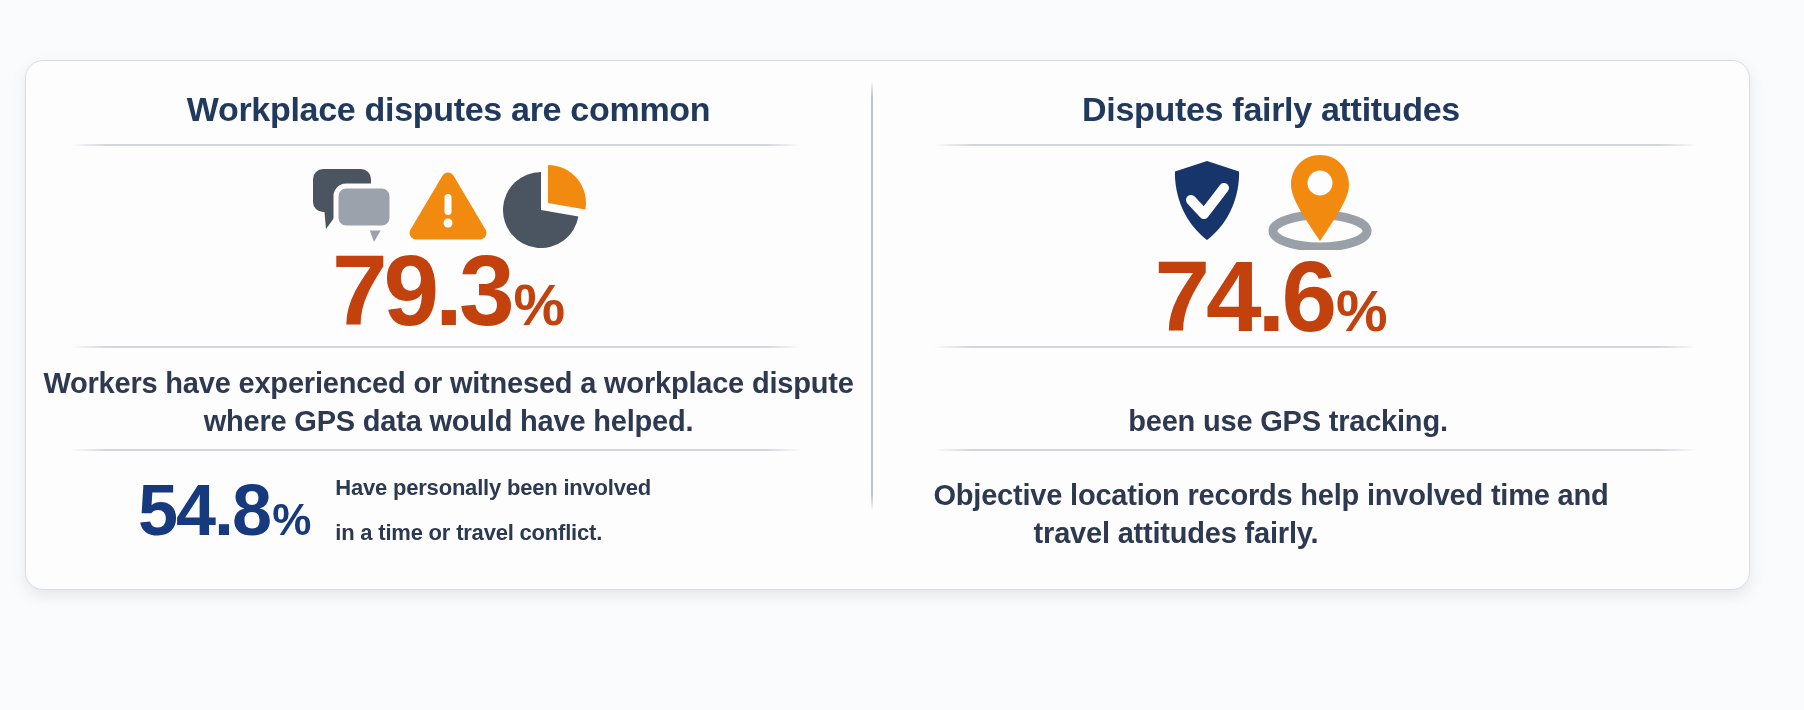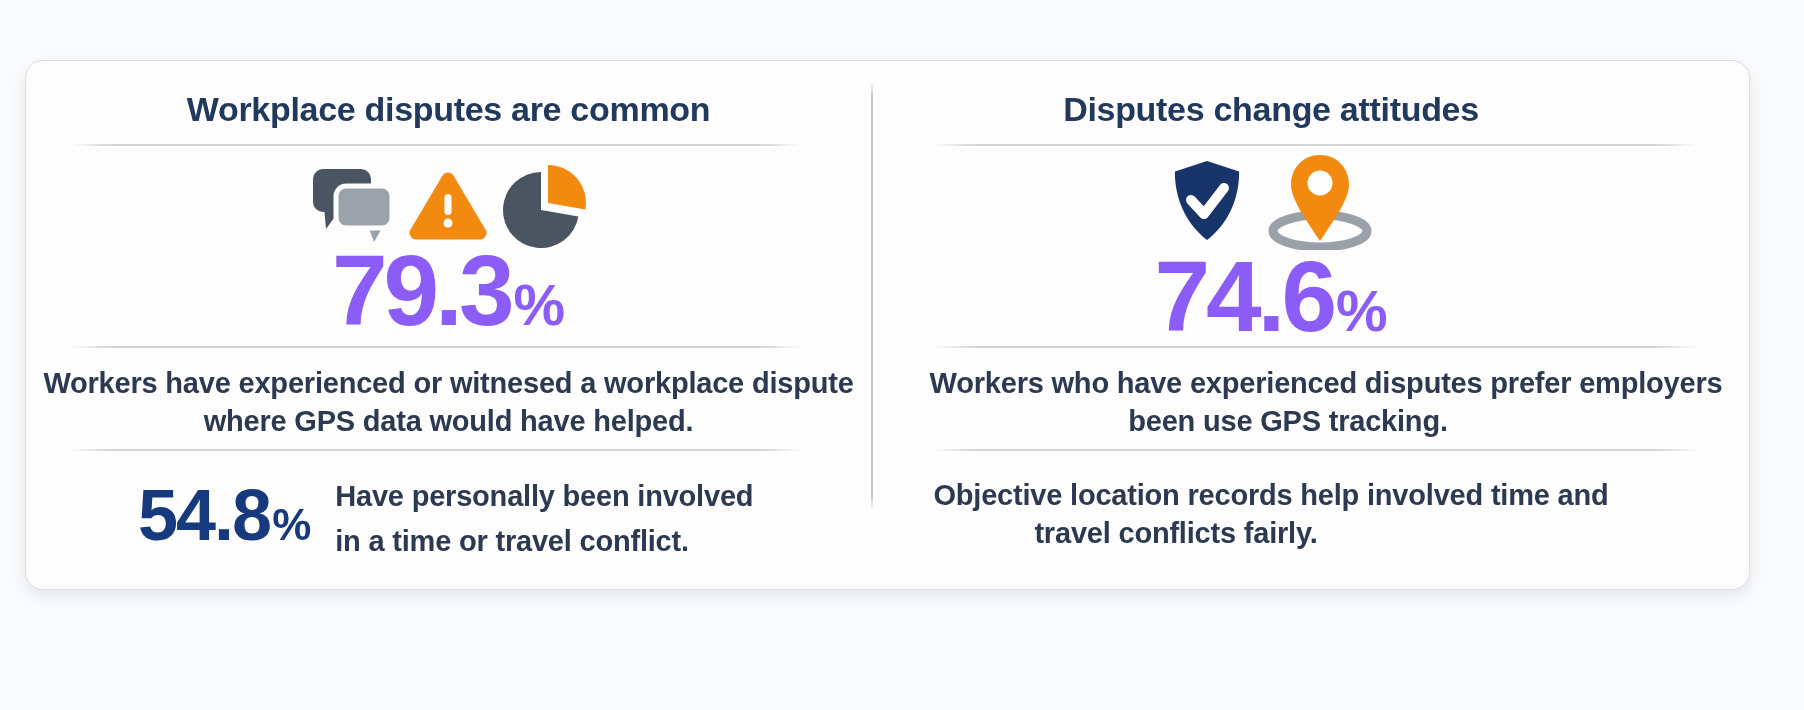--- a/index.html
+++ b/index.html
@@ -57,21 +57,21 @@
     gap: 13px;
     height: 96px;
   }
   .panel-right .icons-row { right: 80px; gap: 20px; top: 92px; }
   .icons-row svg { display: block; }
 
   .big-stat {
     position: absolute; left: 0; right: 0;
     text-align: center;
     font-weight: 700;
-    color: #8b5cf6;
+    color: #c2410c;
     font-size: 100px;
     letter-spacing: -4px;
     line-height: 1;
     white-space: nowrap;
   }
   .panel-left  .big-stat { top: 179px; }
   .panel-right .big-stat { top: 185px; right: 80px; }
   .big-stat .pct {
     font-size: 58px;
     letter-spacing: 0;
@@ -96,22 +96,22 @@
   }
   .substat-num {
     font-size: 72px; font-weight: 700;
     color: #17397d;
     letter-spacing: -2px;
     line-height: 1;
     white-space: nowrap;
   }
   .substat-num .pct2 { font-size: 44px; letter-spacing: 0; margin-left: 2px; }
   .substat-text {
-    margin-left: 24px; margin-top: 9px;
-    font-size: 29px; font-weight: 600;
+    margin-left: 24px; 
+    font-size: 22px; font-weight: 600;
     color: #2c3950;
     line-height: 45px;
     letter-spacing: -0.2px;
     text-align: left;
   }
 
   .note {
     position: absolute; top: 415px; left: 0; right: 80px;
     text-align: center;
     font-size: 29px; font-weight: 600;
@@ -165,46 +165,46 @@
         <div class="substat-text">
           <span>Have personally been involved</span><br>
           <span>in a time or travel conflict.</span>
         </div>
       </div>
     </section>
 
     <div class="v-divider"></div>
 
     <section class="panel panel-right">
-      <h2 class="panel-title">Disputes change attitudes</h2>
+      <h2 class="panel-title">Disputes fairly attitudes</h2>
       <div class="h-divider hd1"></div>
 
       <div class="icons-row">
         <svg width="78" height="86" viewBox="0 0 78 86">
           <path d="M39,3 L71,13.5 C71,13.5 74,55 39,82 C4,55 7,13.5 7,13.5 Z" fill="#17356b"></path>
           <polyline points="23,42 36,56 56,30" fill="none" stroke="#ffffff" stroke-width="10" stroke-linecap="round" stroke-linejoin="round"></polyline>
         </svg>
         <svg width="108" height="98" viewBox="0 0 108 98">
           <ellipse cx="54" cy="79" rx="47" ry="16" fill="none" stroke="#9aa0a8" stroke-width="9"></ellipse>
           <path d="M54,3 C37,3 25,16 25,33 C25,47 40,68 54,89 C68,68 83,47 83,33 C83,16 71,3 54,3 Z" fill="#f28a10"></path>
           <circle cx="54" cy="31" r="12.5" fill="#fdfdfe"></circle>
         </svg>
       </div>
 
       <div class="big-stat"><span>74.6</span><span class="pct">%</span></div>
 
       <div class="h-divider hd2"></div>
 
       <p class="desc">
-        <span class="nudge-r55">Workers who have experienced disputes prefer employers</span><br>
+        <br>
         <span class="nudge-r17">been use GPS tracking.</span>
       </p>
 
       <div class="h-divider hd3"></div>
 
       <p class="note">
         <span>Objective location records help involved time and</span><br>
-        <span class="nudge-l95">travel conflicts fairly.</span>
+        <span class="nudge-l95">travel attitudes fairly.</span>
       </p>
     </section>
 
   </div>
 </div>
 
 </body></html>

